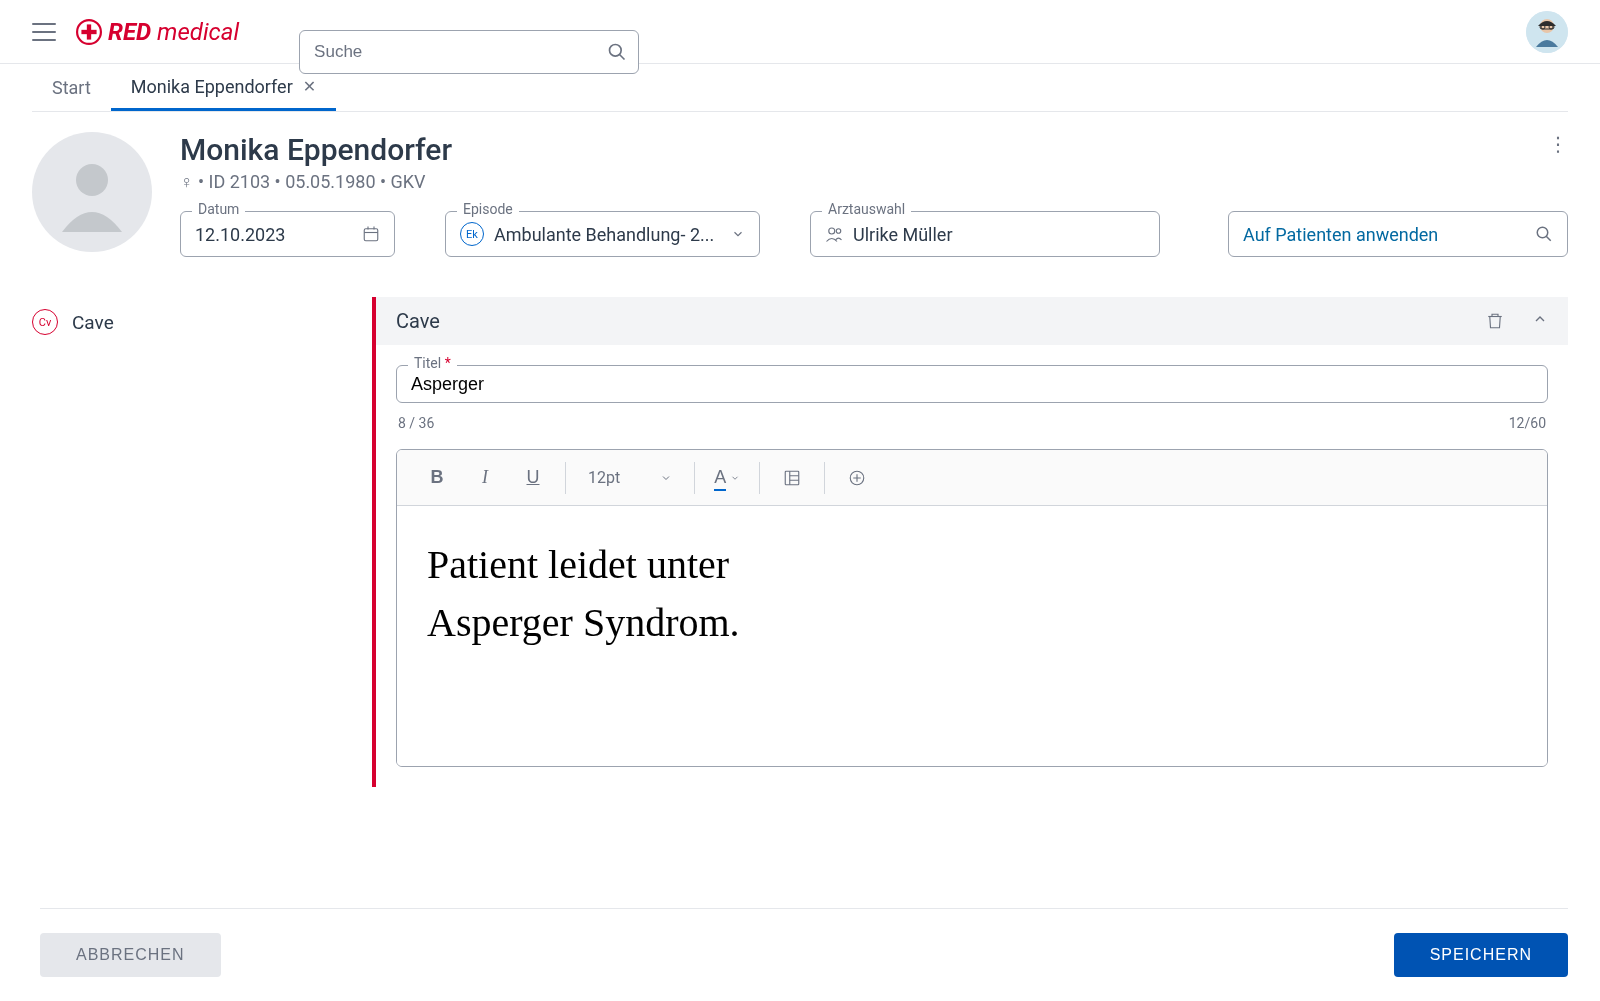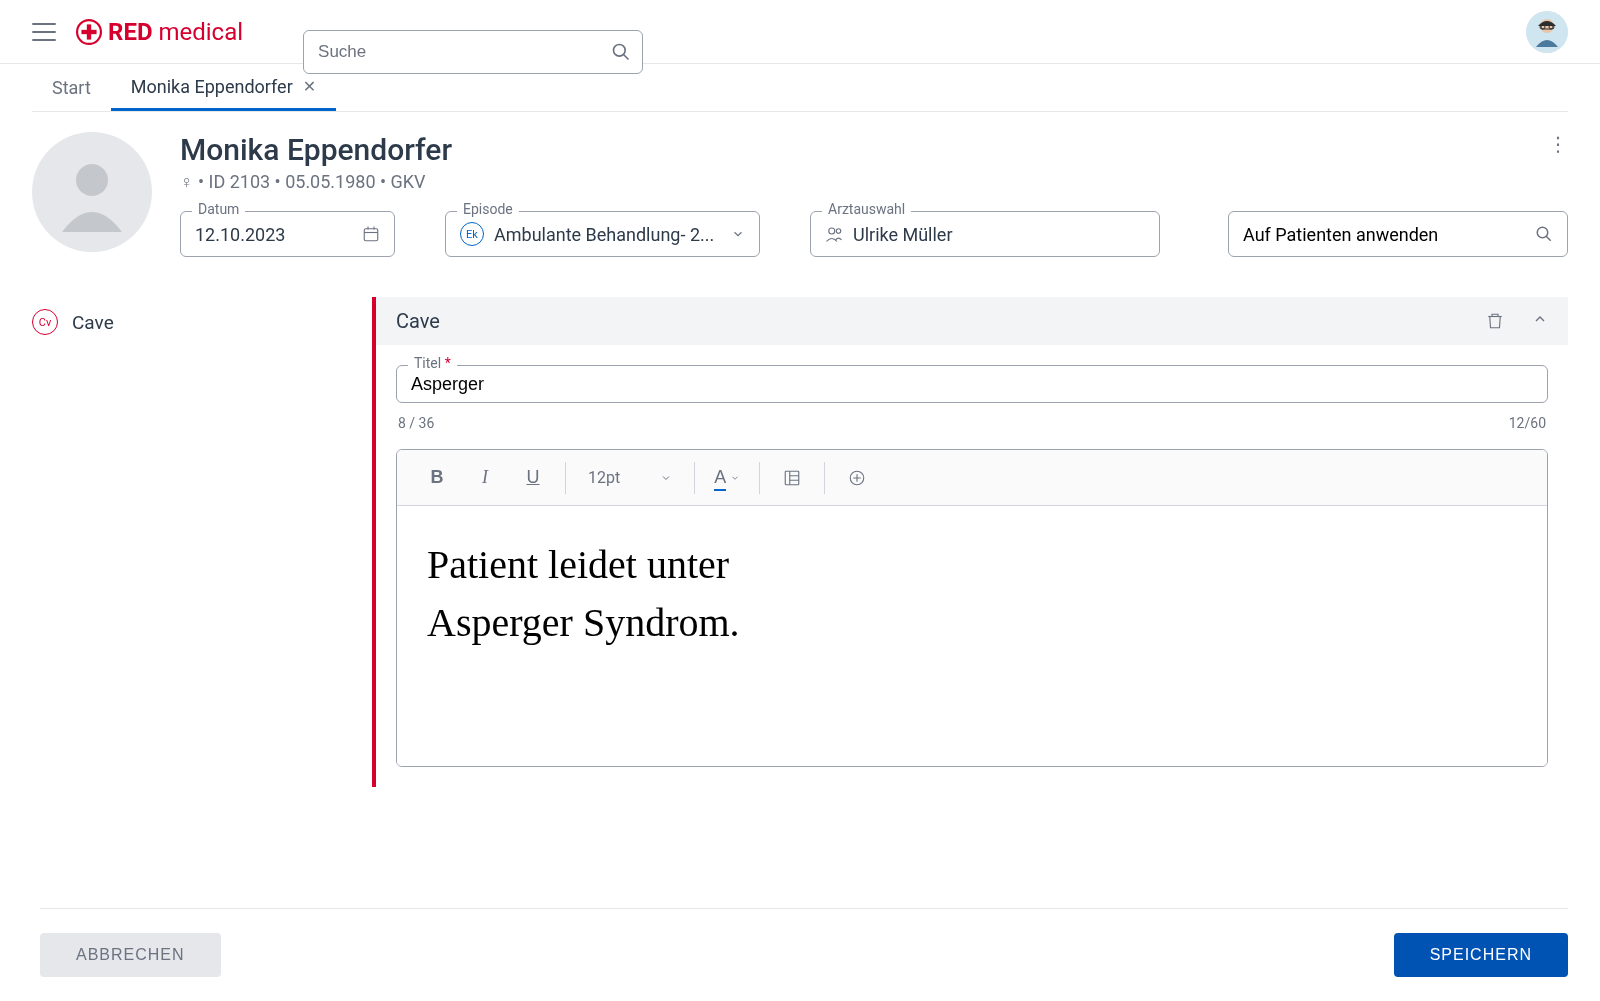--- a/index.html
+++ b/index.html
@@ -4,21 +4,21 @@
 <style>
 * { box-sizing: border-box; margin: 0; padding: 0; }
 body { font-family: -apple-system, BlinkMacSystemFont, "Segoe UI", Roboto, sans-serif; background: #fff; color: #2d3a4a; width: 1600px; height: 1001px; overflow: hidden; }
 
 
 .header { height: 64px; display: flex; align-items: center; padding: 0 32px; border-bottom: 1px solid #e5e7eb; gap: 20px; }
 .hamburger { width: 24px; height: 18px; display: flex; flex-direction: column; justify-content: space-between; cursor: pointer; }
 .hamburger span { height: 2px; background: #6b7280; border-radius: 1px; }
 .logo { display: flex; align-items: center; gap: 6px; }
 .logo-icon { width: 26px; height: 26px; }
-.logo-text { font-size: 24px; font-weight: 400; }
+.logo-text { font-size: 24px; font-weight: 400; font-style: italic; }
 .logo-red { color: #d6002f; font-weight: 700; }
 .logo-medical { color: #d6002f; font-weight: 400; }
 .search-box { position: relative; margin-left: 40px; margin-top: 40px; }
 .search-input { width: 340px; height: 44px; border: 1px solid #9ca3af; border-radius: 6px; padding: 0 44px 0 14px; font-size: 17px; color: #6b7280; background: #fff; }
 .search-input::placeholder { color: #6b7280; }
 .search-icon { position: absolute; right: 12px; top: 50%; transform: translateY(-50%); color: #6b7280; }
 .avatar { width: 42px; height: 42px; border-radius: 50%; background: #d4e6f1; margin-left: auto; display:flex; align-items:center; justify-content:center; overflow:hidden; }
 
 
 .tabs { display: flex; height: 48px; border-bottom: 1px solid #e5e7eb; margin: 0 32px; }
@@ -36,21 +36,21 @@
 .more-dots { position: absolute; right: 0; top: 0; color: #6b7280; cursor: pointer; font-size: 20px; }
 
 .field-row { display: flex; gap: 50px; }
 .field { position: relative; }
 .field-label { position: absolute; top: -10px; left: 12px; background: #fff; padding: 0 6px; font-size: 14px; color: #6b7280; z-index: 1; }
 .field-box { border: 1px solid #9ca3af; border-radius: 6px; height: 46px; display: flex; align-items: center; padding: 0 14px; font-size: 18px; color: #2d3a4a; gap: 10px; background:#fff; }
 .field-date { width: 215px; }
 .field-episode { width: 315px; }
 .field-doctor { width: 350px; }
 .field-apply { width: 340px; margin-left: auto; }
-.field-apply .field-box { color: #000000; height:46px; }
+.field-apply .field-box { color: #0369a1; height:46px; }
 .ek-badge { width: 24px; height: 24px; border: 1.5px solid #0066cc; border-radius: 50%; display: inline-flex; align-items: center; justify-content: center; font-size: 11px; color: #0066cc; flex-shrink:0; }
 .field-icon-right { margin-left: auto; color: #6b7280; }
 
 
 .body-section { display: flex; margin-top: 40px; gap: 0; }
 .sidebar-left { width: 340px; padding-top: 12px; }
 .sidebar-item { display: flex; align-items: center; gap: 14px; font-size: 19px; color: #2d3a4a; }
 .cv-badge { width: 26px; height: 26px; border: 1.5px solid #d6002f; border-radius: 50%; display: inline-flex; align-items: center; justify-content: center; font-size: 11px; color: #d6002f; }
 
 .main-panel { flex: 1; border-left: 4px solid #d6002f; }

